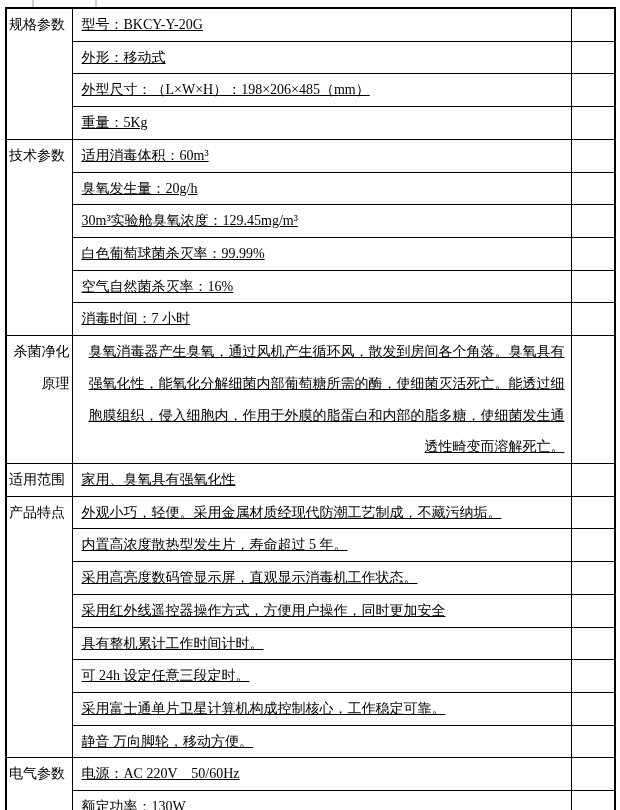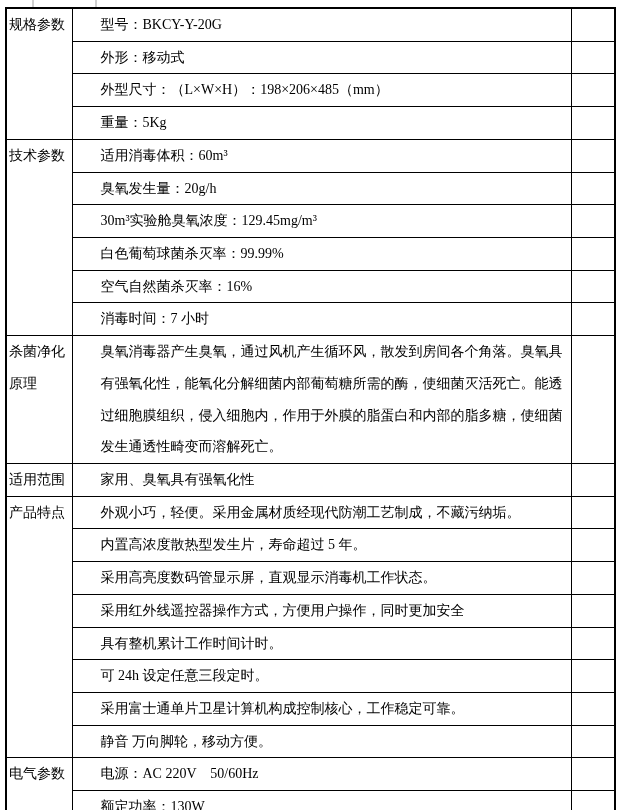--- a/index.html
+++ b/index.html
@@ -19,38 +19,39 @@
   table.spec {
     position: absolute; left: 5px; top: 7px;
     border-collapse: collapse;
     table-layout: fixed;
     border: 2px solid #000;
   }
   col.c-label { width: 66px; }
   col.c-value { width: 499px; }
   col.c-empty { width: 44px; }
   tr { height: 31.7px; }
-  tr.tall { height: 127px; }
+  tr.tall { height: 127px; text-align: right; }
   td {
     border: 1px solid #000;
     padding: 0;
     vertical-align: top;
     font-size: 14px;
     line-height: 31.7px;
     overflow: hidden;
   }
   td.label {
     padding-left: 2px;
     padding-right: 2px;
   }
   td.val {
-    padding-left: 28px;
+    padding-left: 9px;
     padding-right: 6px;
     white-space: pre-wrap;
     word-break: break-word;
+    text-decoration: underline;
   }
   td.para { line-height: 31.75px; }
 </style>
 </head>
 <body>
 
 <div class="artifact-tick" id="tick-a"></div>
 <div class="artifact-tick" id="tick-b"></div>
 
 <table class="spec">

